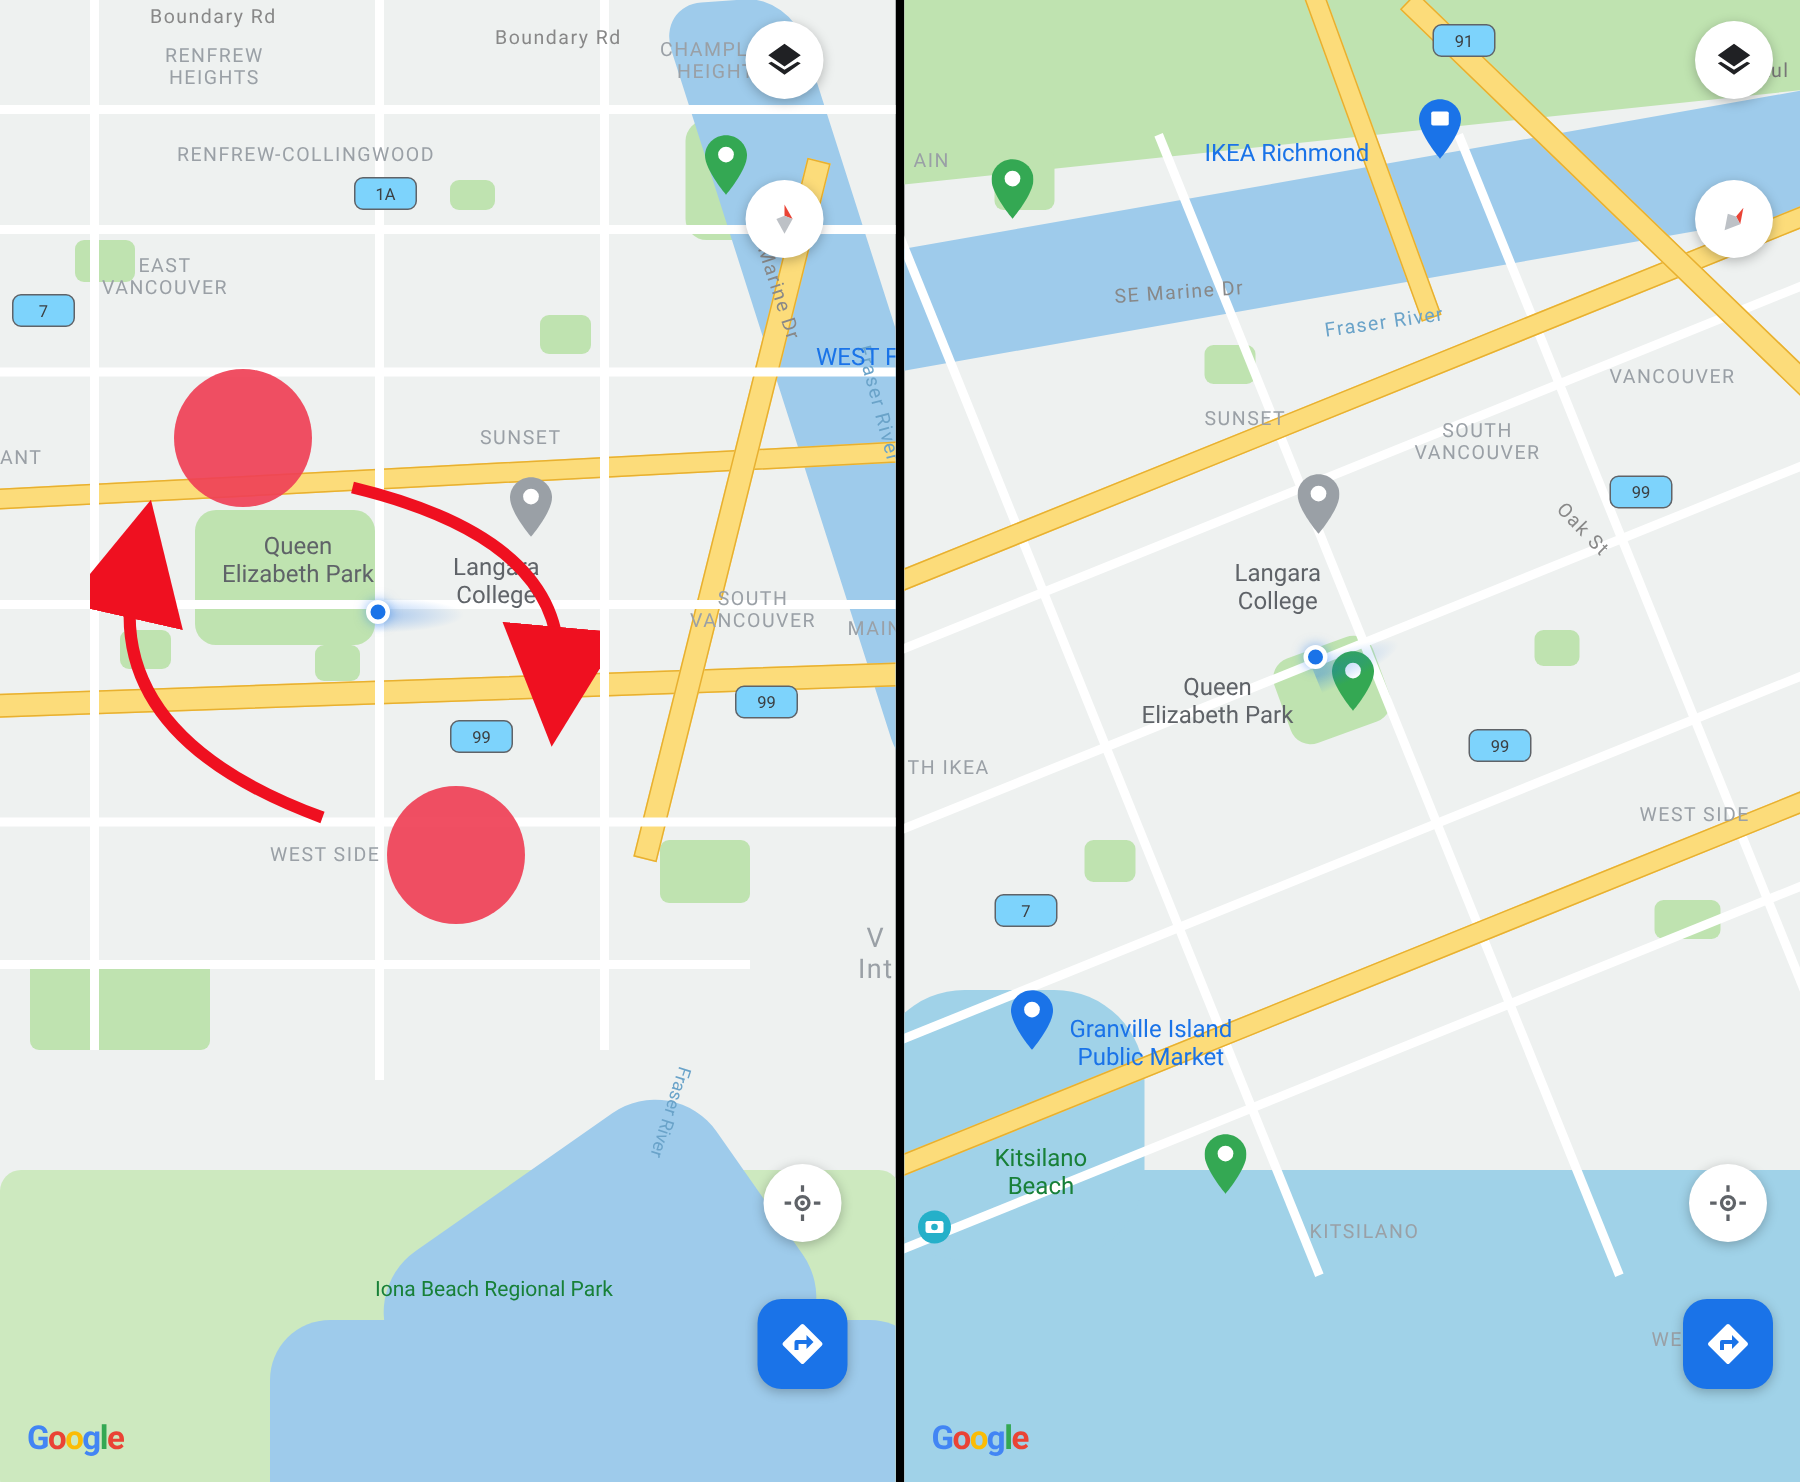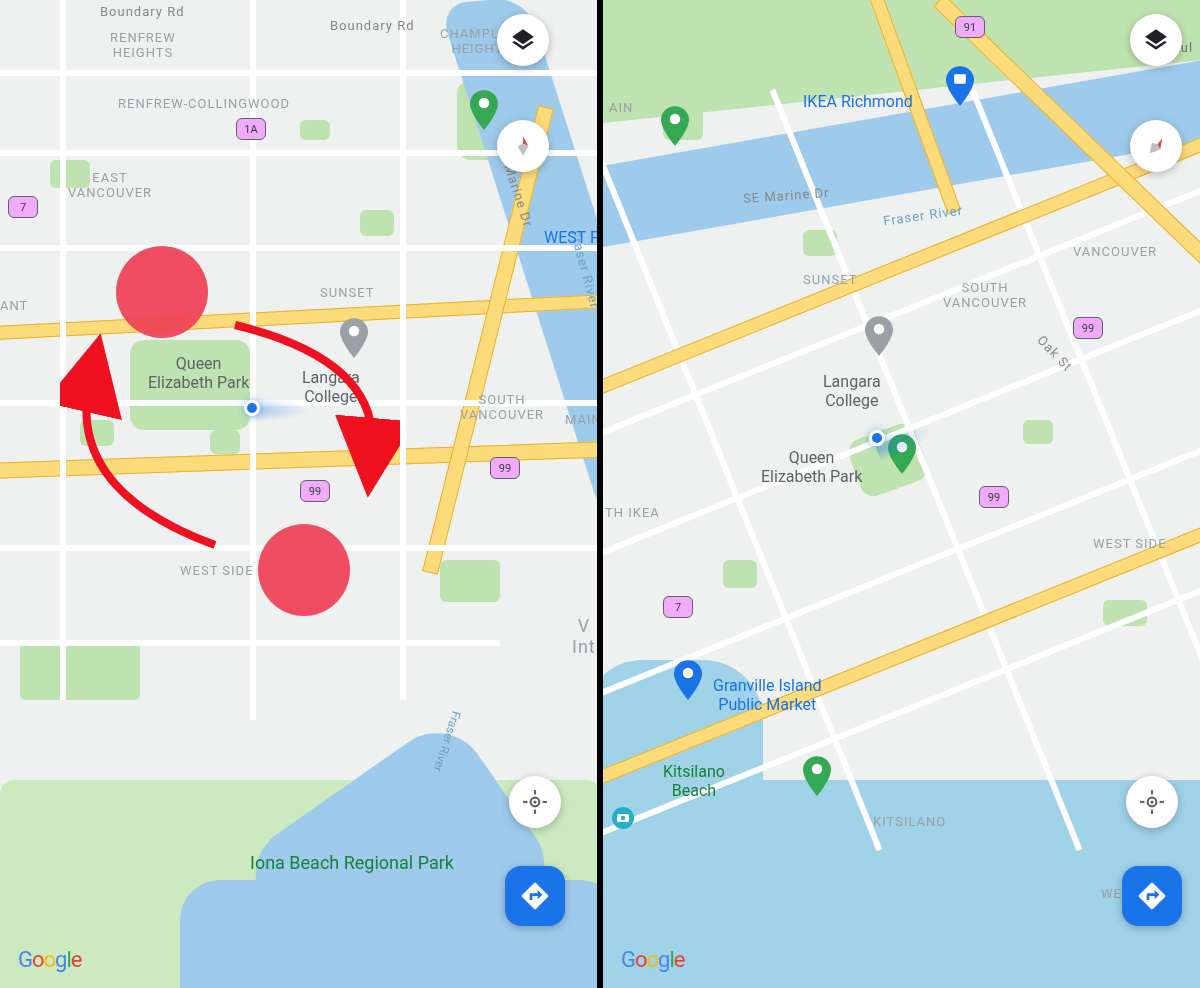--- a/index.html
+++ b/index.html
@@ -47,22 +47,22 @@
     color: #5f6368;
     font-size: 16px;
     text-align: center;
     font-weight: 400;
     white-space: nowrap;
   }
   .poi-label.blue { color: #1a73e8; }
   .poi-label.green { color: #188038; }
   .hwy-shield {
     position: absolute;
-    width: 30px; height: 22px;
-    background: #f0abfc;
+    width: 42px; height: 22px;
+    background: #7dd3fc;
     border: 1.5px solid #5f6368;
     border-radius: 6px;
     font-size: 11px;
     color: #3c4043;
     display: flex; align-items: center; justify-content: center;
   }
   .pin {
     position: absolute;
     width: 28px; height: 40px;
   }
@@ -94,21 +94,21 @@
   .fab.directions {
     background: #1a73e8;
     border-radius: 16px;
     width: 60px; height: 60px;
   }
   .fab.directions svg { width: 32px; height: 32px; }
   .google-logo {
     position: absolute;
     left: 18px; bottom: 16px;
     font-size: 22px;
-    font-weight: 400;
+    font-weight: 700;
     letter-spacing: -1px;
   }
   .google-logo span:nth-child(1){color:#4285F4;}
   .google-logo span:nth-child(2){color:#EA4335;}
   .google-logo span:nth-child(3){color:#FBBC05;}
   .google-logo span:nth-child(4){color:#4285F4;}
   .google-logo span:nth-child(5){color:#34A853;}
   .google-logo span:nth-child(6){color:#EA4335;}
   
   .touch-dot {
@@ -180,21 +180,21 @@
       <div class="area-label" style="left:330px; top:18px; color:#888;">Boundary Rd</div>
       <div class="area-label" style="left:472px; top:178px; color:#888; transform: rotate(72deg);">SE Marine Dr</div>
       <div class="area-label" style="left:545px; top:262px; color:#6aa3c9; transform: rotate(75deg);">Fraser River</div>
       <div class="road-label-v" style="left:440px; top:710px; color:#6aa3c9; transform: rotate(18deg);">Fraser River</div>
 
       <div class="poi-label" style="left:148px; top:354px; white-space:pre;">Queen
 Elizabeth Park</div>
       <div class="poi-label" style="left:302px; top:368px; white-space:pre;">Langara
 College</div>
       <div class="poi-label blue" style="left:544px; top:228px;">WEST F</div>
-      <div class="poi-label" style="left:250px; top:852px; color:#188038; font-size:18px;">Iona Beach Regional Park</div>
+      <div class="poi-label" style="left:250px; top:852px; color:#188038; font-size:14px;">Iona Beach Regional Park</div>
 
       <div class="pin" style="left:340px; top:318px;">
         <svg viewBox="0 0 24 34">
             <path fill="#9aa0a6" d="M12 0C5.4 0 0 5.2 0 11.6 0 20 12 34 12 34s12-14 12-22.4C24 5.2 18.6 0 12 0z"></path>
             <circle cx="12" cy="11" r="4.5" fill="#fff"></circle>
           </svg>
       </div>
       <div class="pin" style="left:470px; top:90px;">
         <svg viewBox="0 0 24 34">
             <path fill="#34a853" d="M12 0C5.4 0 0 5.2 0 11.6 0 20 12 34 12 34s12-14 12-22.4C24 5.2 18.6 0 12 0z"></path>

